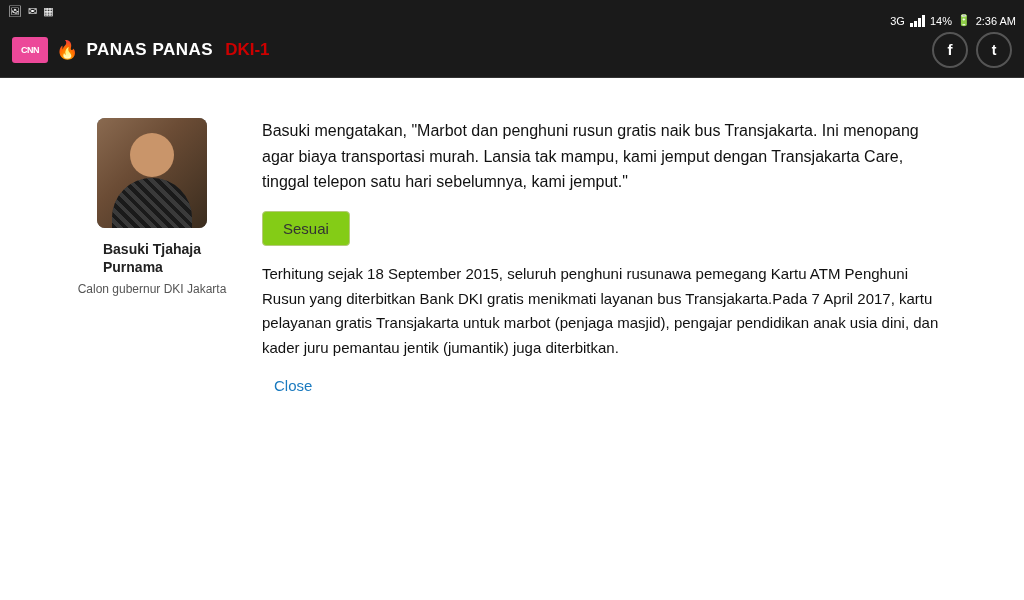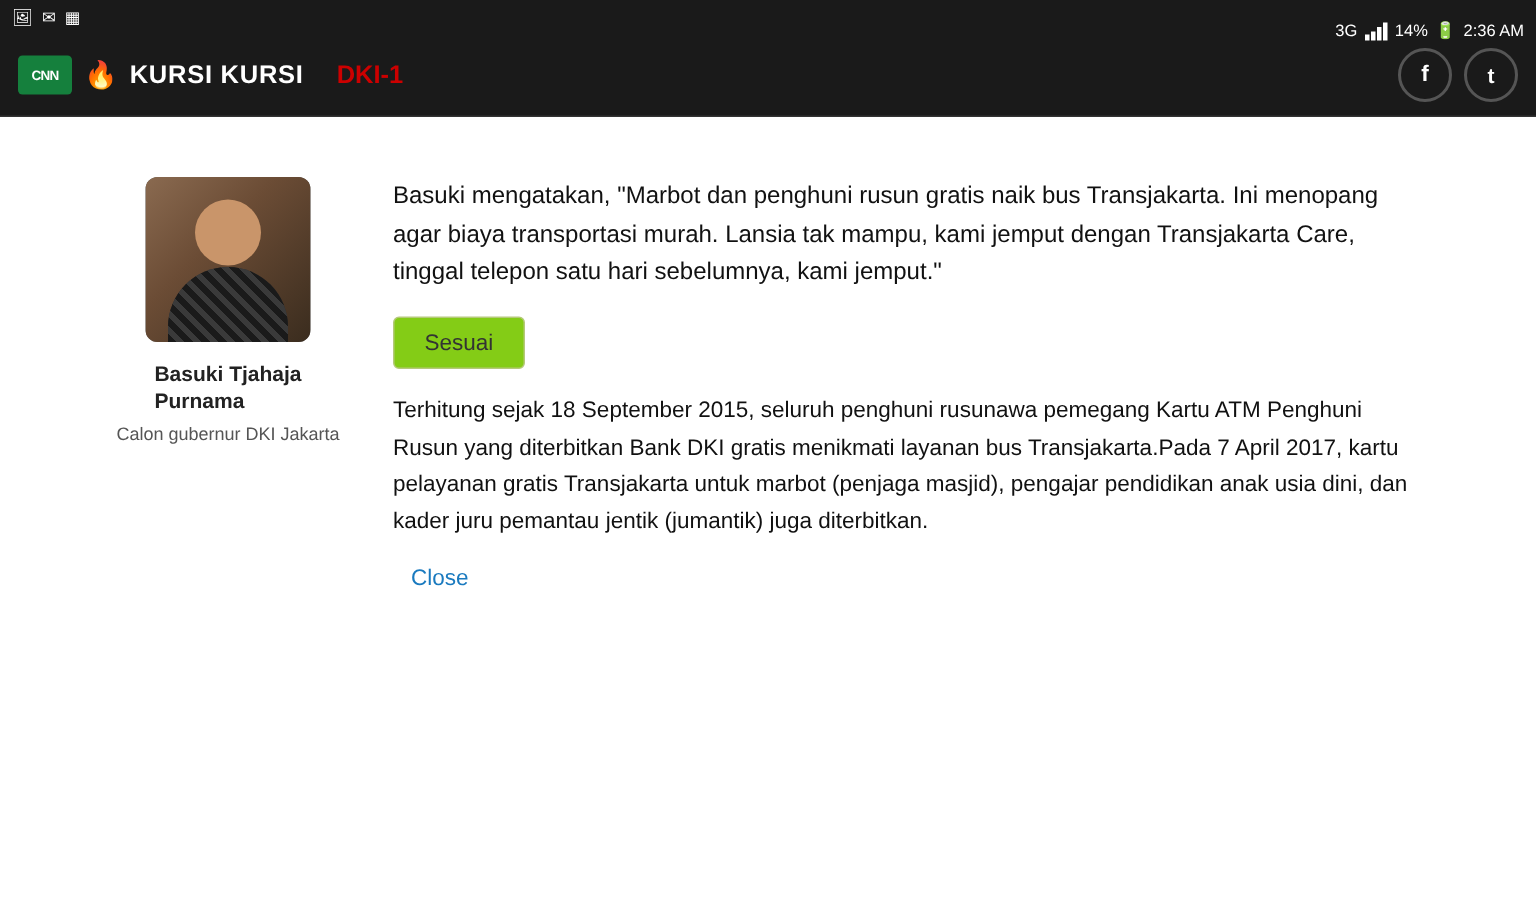--- a/index.html
+++ b/index.html
@@ -72,21 +72,21 @@
     .navbar-brand {
       display: flex;
       align-items: center;
       gap: 8px;
       flex: 1;
     }
 
     .cnn-logo {
       width: 36px;
       height: 26px;
-      background: #15803d;
+      background: #ec4899;
       border-radius: 3px;
       display: flex;
       align-items: center;
       justify-content: center;
       color: #fff;
       font-size: 9px;
       font-weight: bold;
       letter-spacing: -0.5px;
     }
 
@@ -301,22 +301,22 @@
     <span>2:36 AM</span>
   </div>
 </div>
 
 <nav class="navbar">
   <div class="navbar-brand">
     <div class="cnn-logo">
       <span>CNN</span>
     </div>
     <span class="fire-icon">🔥</span>
-    <span class="brand-title">KURSI KURSI</span>
-    <span class="brand-subtitle" style="margin-left:14px;">DKI-1</span>
+    <span class="brand-title">PANAS PANAS</span>
+    <span class="brand-subtitle" style="margin-left:4px;">DKI-1</span>
   </div>
   <div class="social-icons">
     <button class="social-btn">
       <span style="font-weight:bold;font-size:15px;">f</span>
     </button>
     <button class="social-btn">
       <span style="font-weight:bold;font-size:14px;">t</span>
     </button>
   </div>
 </nav>

